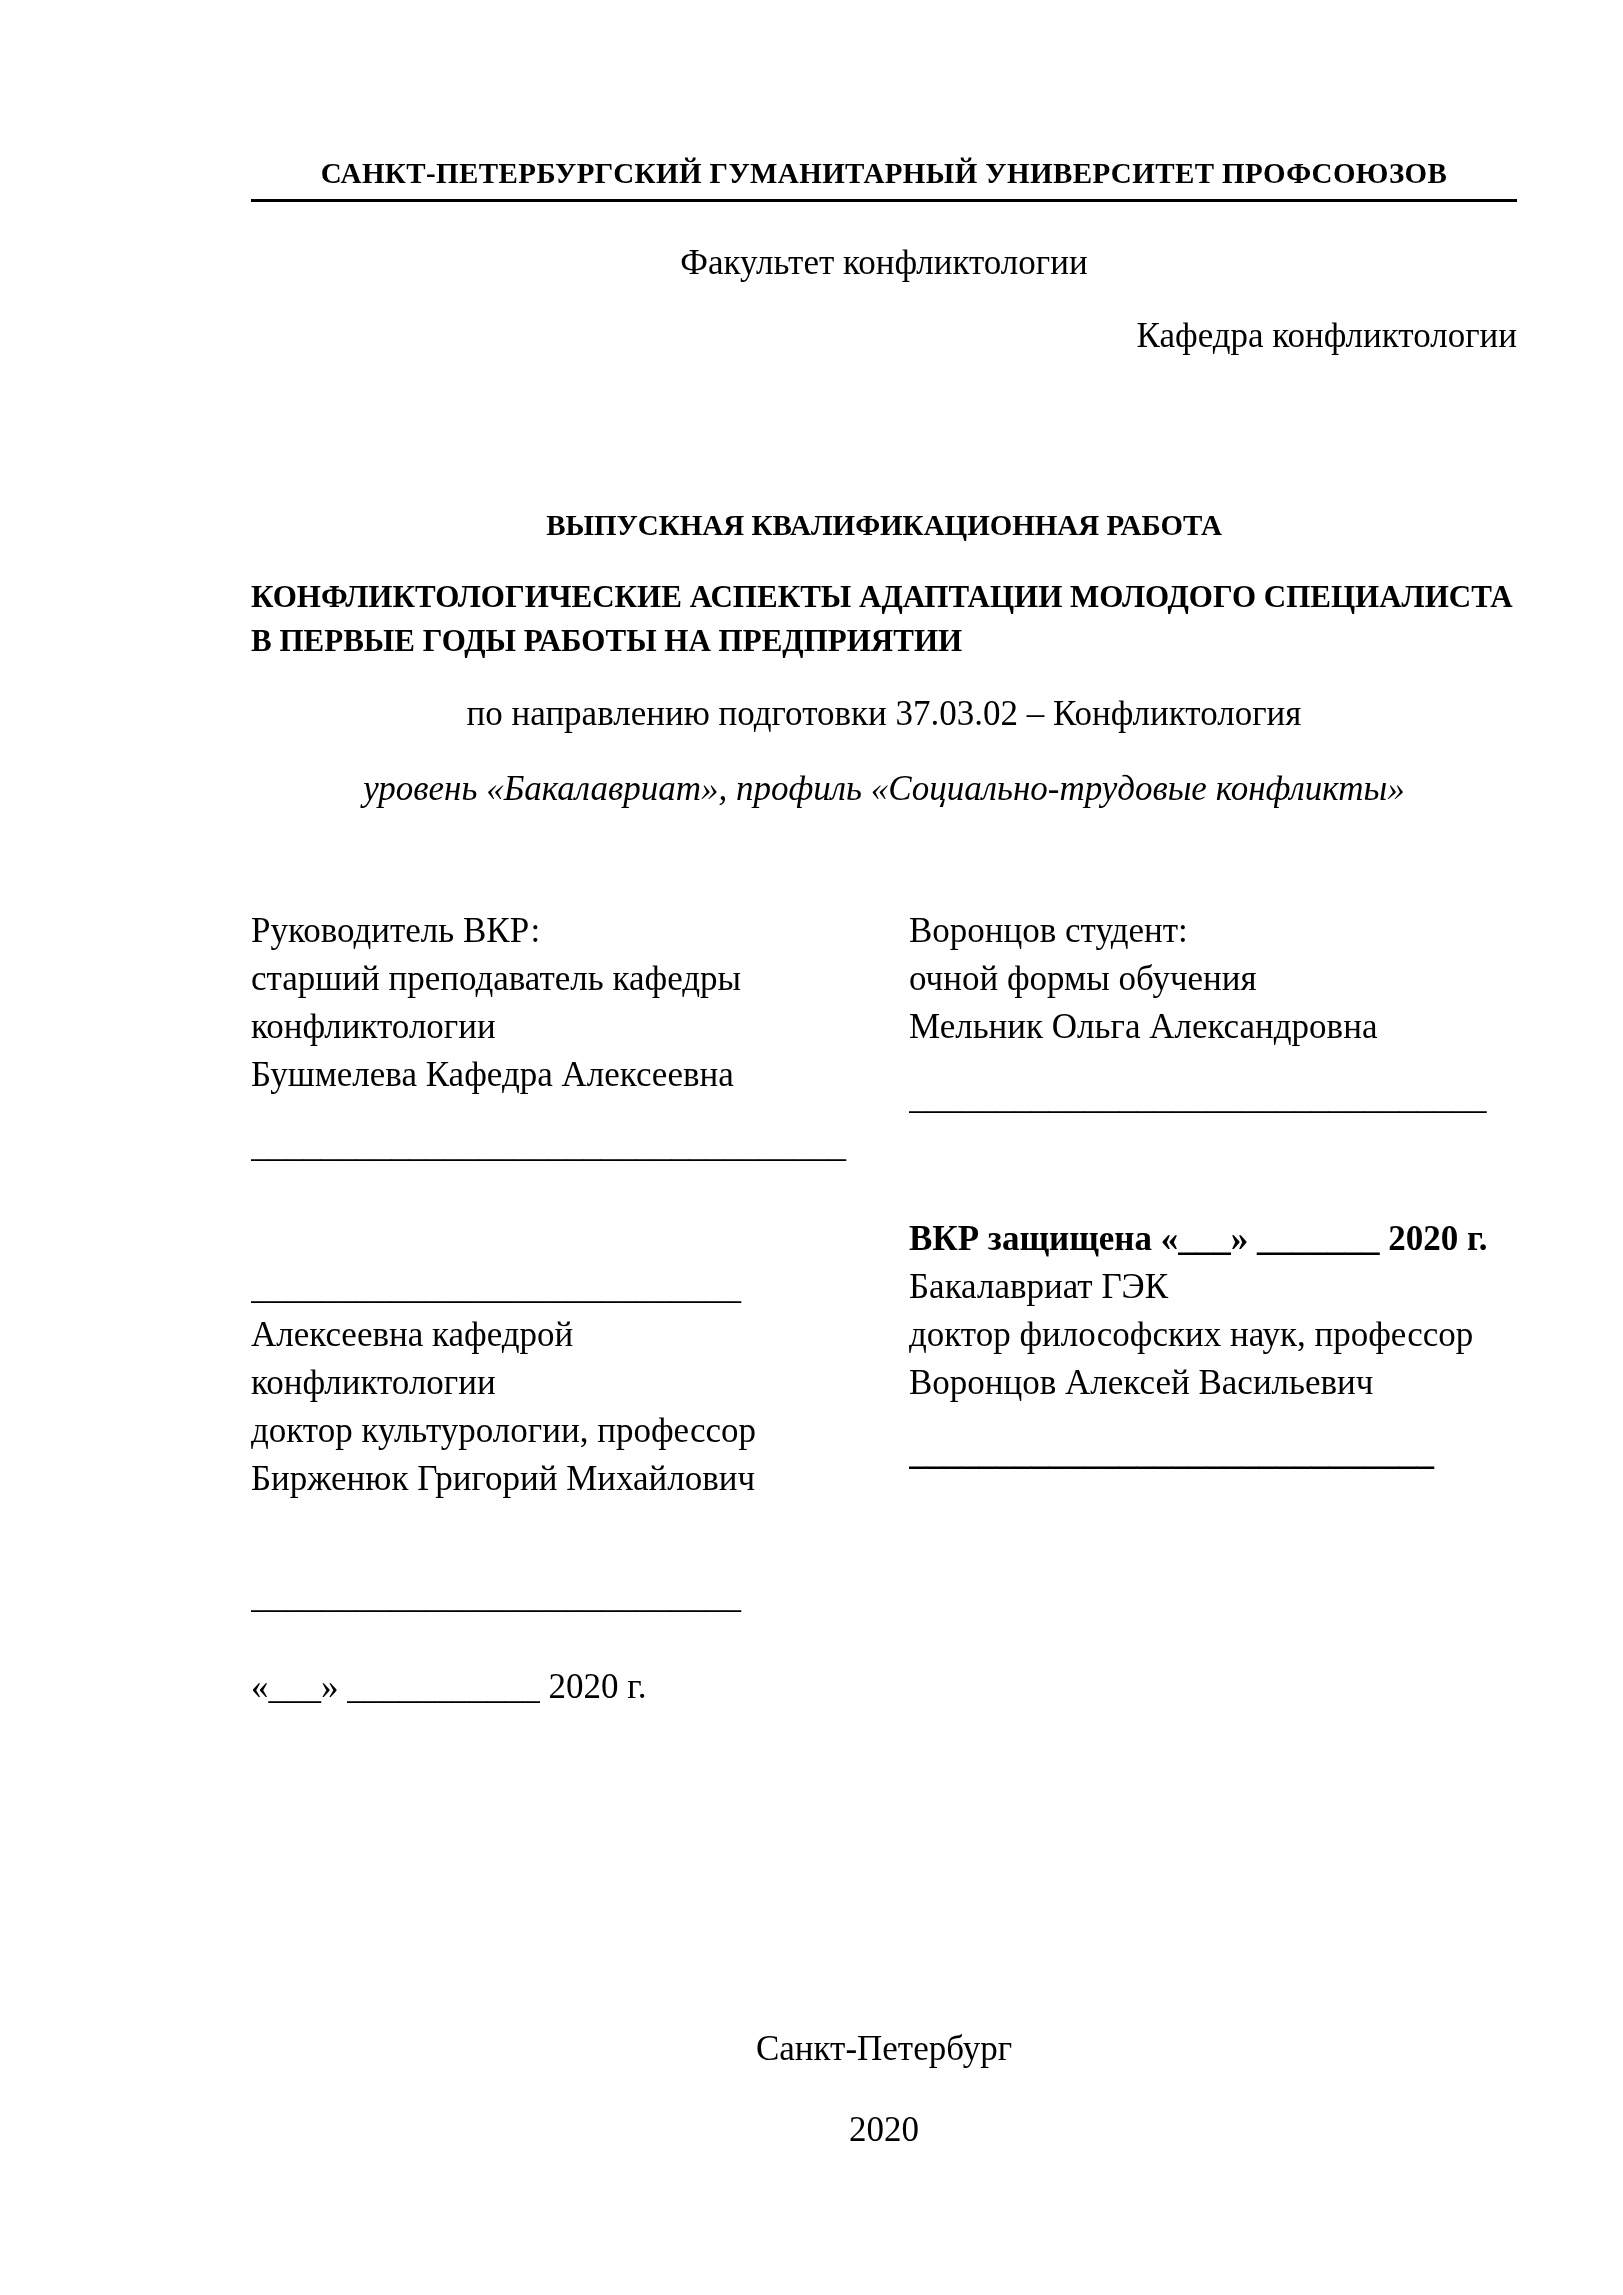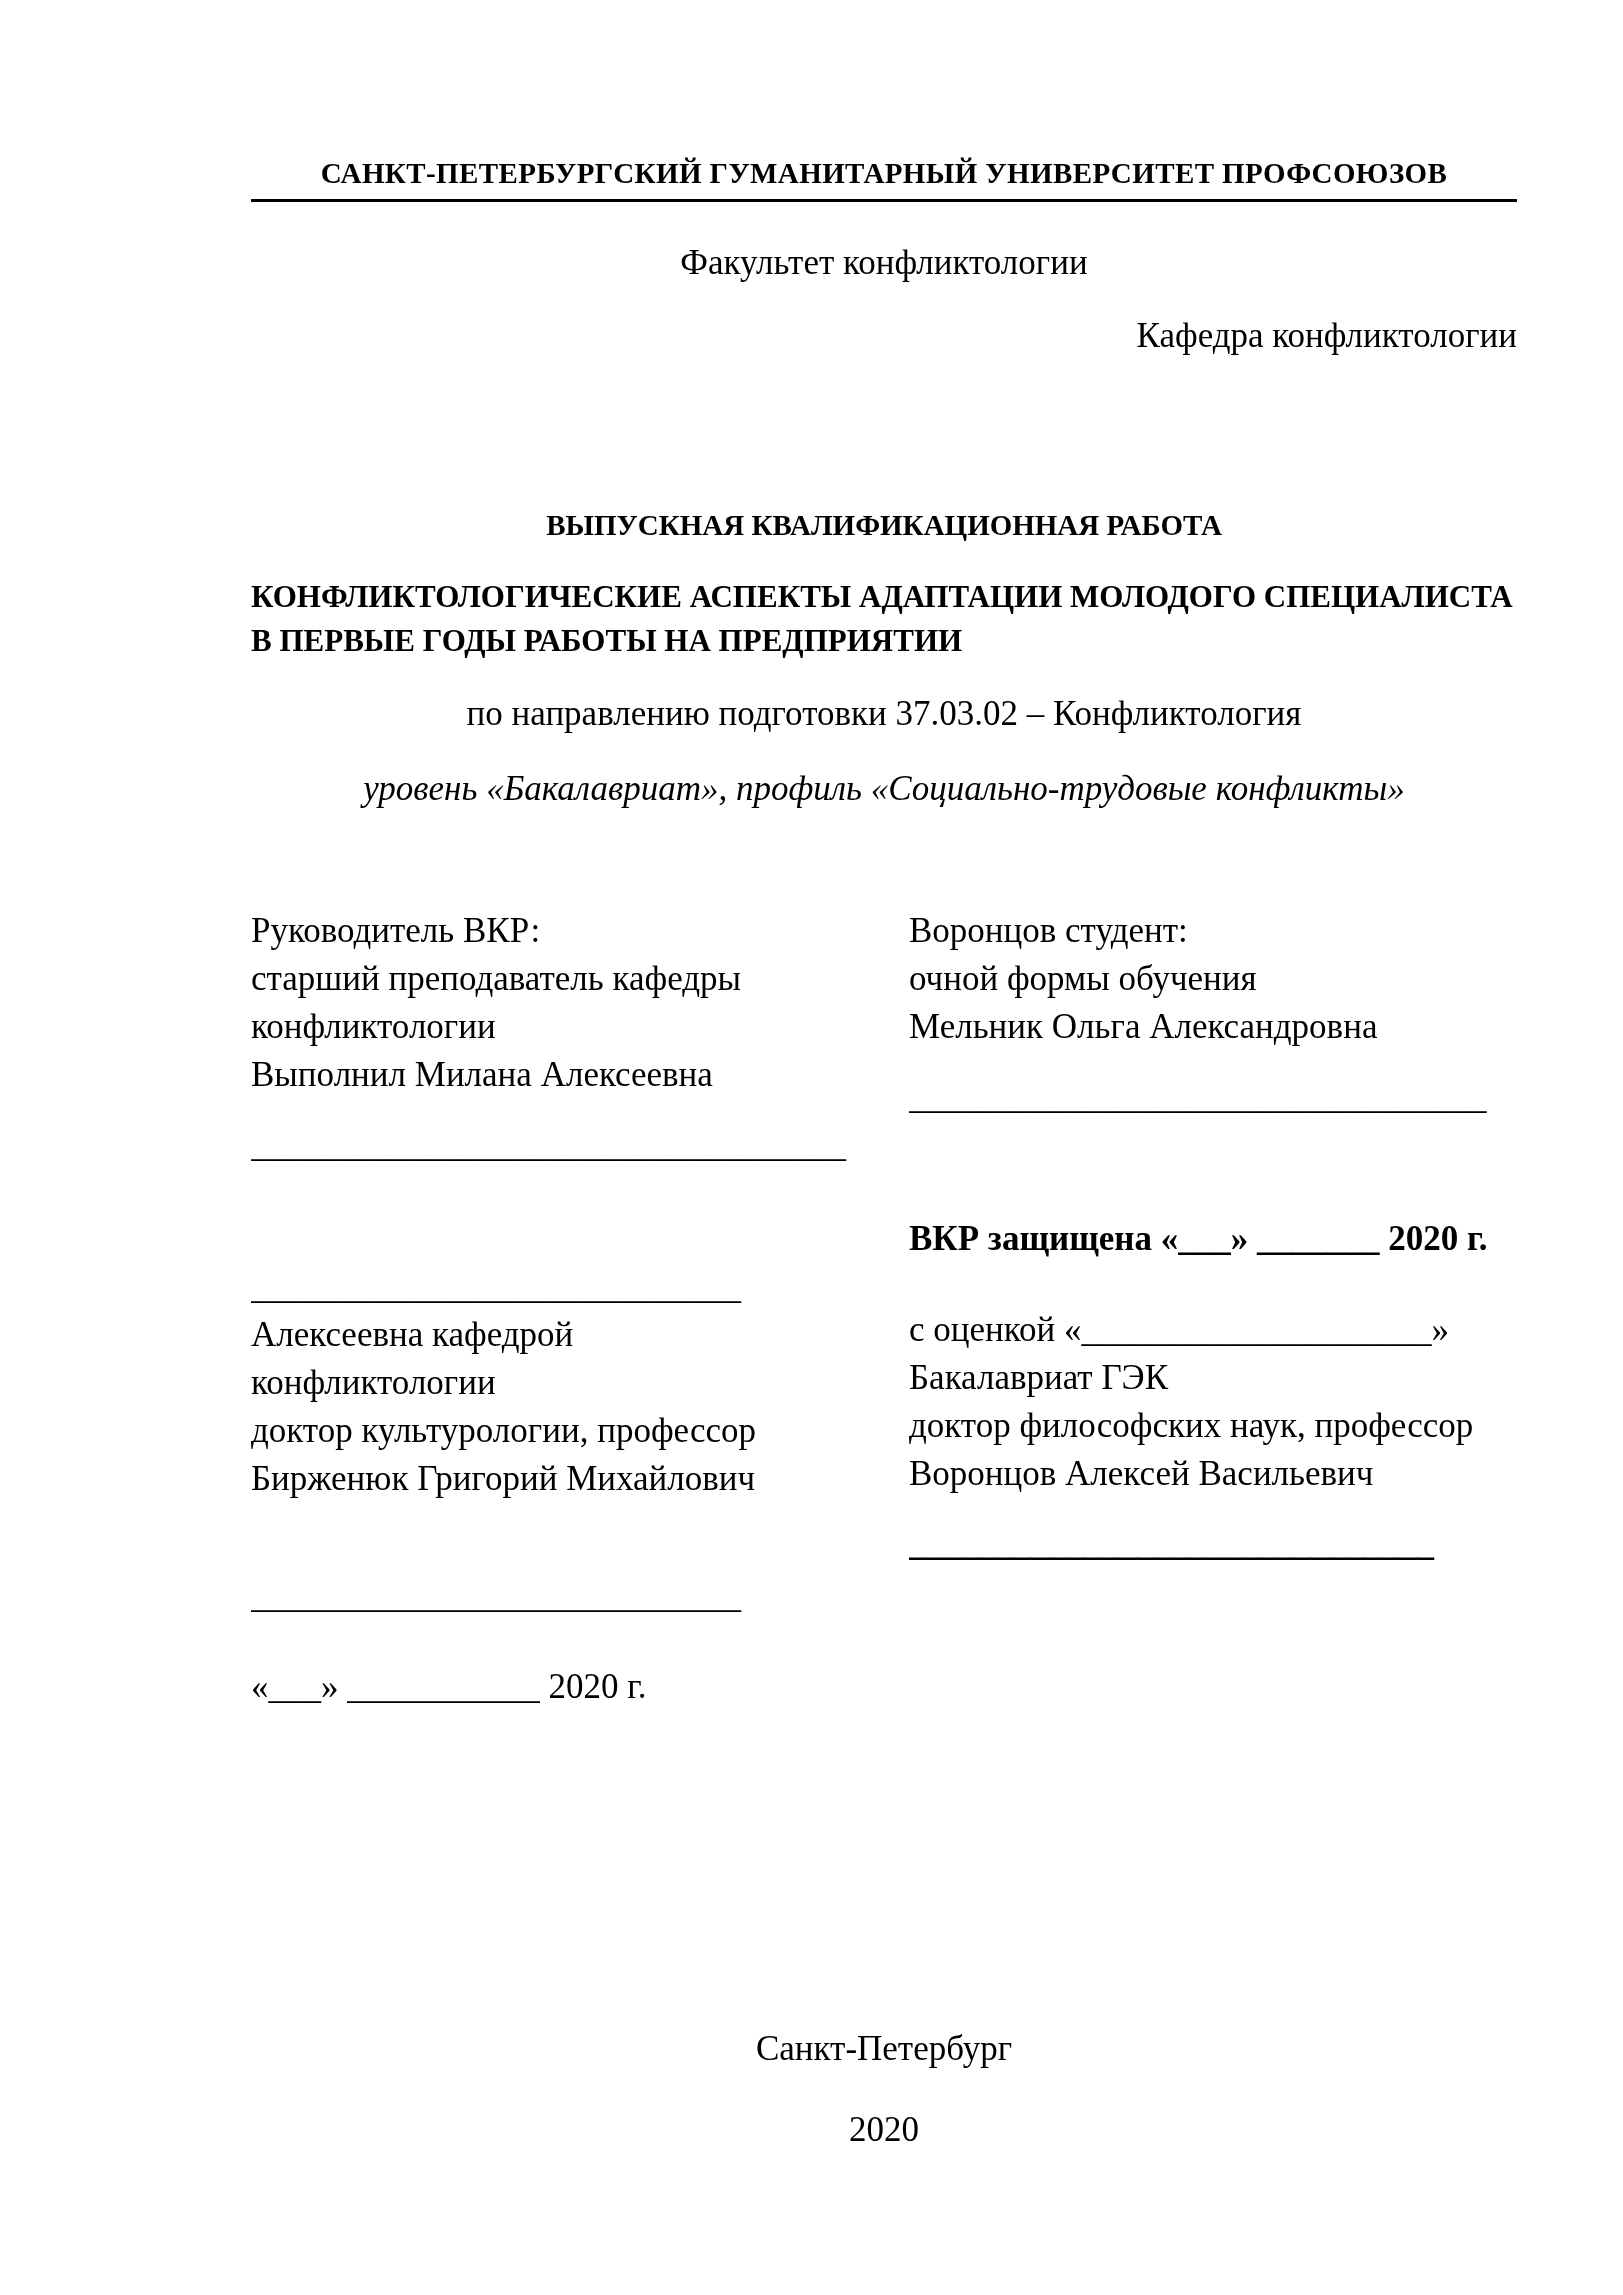--- a/index.html
+++ b/index.html
@@ -111,21 +111,21 @@
   <p class="direction">по направлению подготовки 37.03.02 – Конфликтология</p>
 
   <p class="level">уровень «Бакалавриат», профиль «Социально-трудовые конфликты»</p>
 
   <div class="columns">
 
     <div class="col-left">
       <p>Руководитель ВКР:</p>
       <p>старший преподаватель кафедры</p>
       <p>конфликтологии</p>
-      <p>Выполнил Милана Алексеевна</p>
+      <p>Бушмелева Кафедра Алексеевна</p>
       <p class="sig-line">__________________________________</p>
 
       <p class="sig-line block-gap">____________________________</p>
       <p>Алексеевна кафедрой</p>
       <p>конфликтологии</p>
       <p>доктор культурологии, профессор</p>
       <p>Бирженюк Григорий Михайлович</p>
 
       <p class="sig-line mid-gap">____________________________</p>
 
@@ -133,21 +133,20 @@
     </div>
 
     <div class="col-right">
       <p>Воронцов студент:</p>
       <p>очной формы обучения</p>
       <p>Мельник Ольга Александровна</p>
       <p class="sig-line">_________________________________</p>
 
       <p class="bold block-gap">ВКР защищена «___» _______ 2020 г.</p>
 
-      <p class="small-gap">с оценкой «____________________»</p>
       <p>Бакалавриат ГЭК</p>
       <p>доктор философских наук, профессор</p>
       <p>Воронцов Алексей Васильевич</p>
       <p class="sig-line bold">______________________________</p>
     </div>
 
   </div>
 
   <div class="footer">
     <p>Санкт-Петербург</p>

